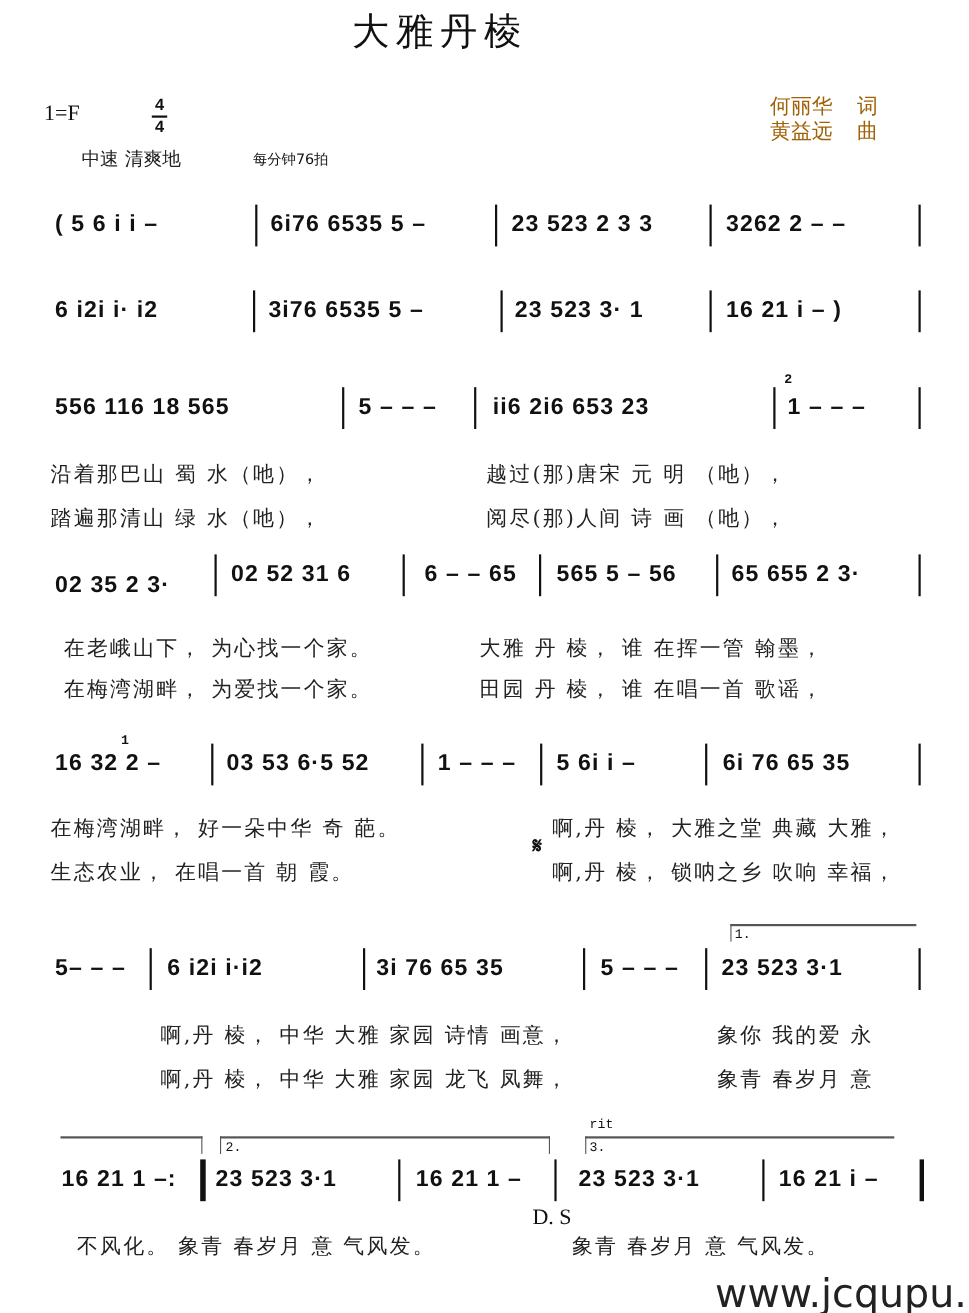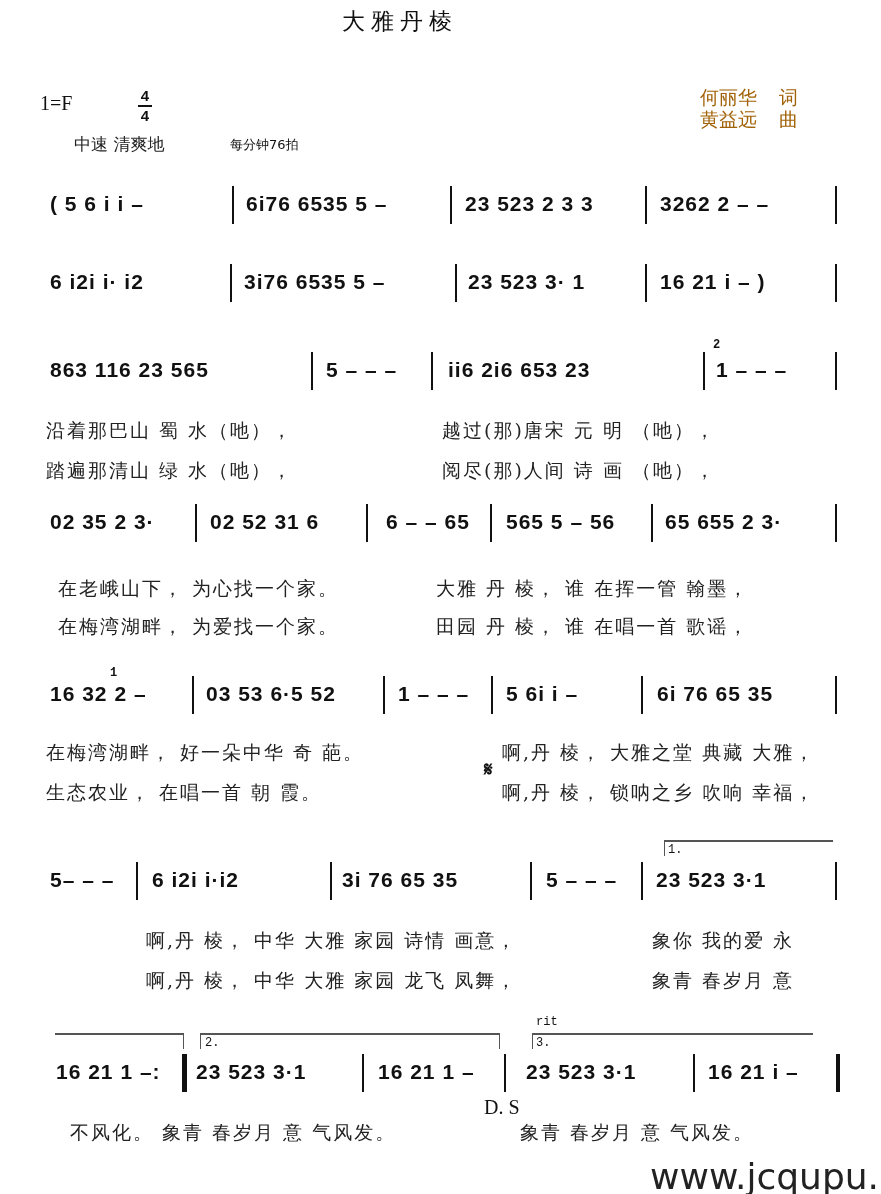--- a/index.html
+++ b/index.html
@@ -1,18 +1,18 @@
 <!DOCTYPE html>
 <html><head>
 <meta charset="utf-8">
 <style>
   html, body { margin: 0; padding: 0; background: #ffffff; }
   body { width: 881px; height: 1194px; position: relative; overflow: hidden; color: #111; font-family: "Liberation Sans", "DejaVu Sans", sans-serif; }
   .abs { position: absolute; white-space: nowrap; }
-  .title { left: 0; width: 800px; top: 6px; text-align: center; font-size: 23px; letter-spacing: 6px; font-family: "DejaVu Sans", sans-serif; }
+  .title { left: 0; width: 800px; top: 6px; text-align: center; font-size: 34px; letter-spacing: 6px; font-family: "DejaVu Sans", sans-serif; }
   .key { left: 40px; top: 92px; font-size: 20px; font-family: "Liberation Serif", serif; }
   .meter { left: 138px; top: 88px; font-size: 15px; font-weight: bold; text-align: center; line-height: 16px; }
   .meter .line { border-top: 2px solid #111; width: 14px; margin: 1px auto; }
   .tempo { left: 74px; top: 133px; font-size: 17px; font-family: "DejaVu Sans", sans-serif; color: #222; }
   .bpm { left: 230px; top: 136px; font-size: 13px; font-family: "DejaVu Sans", sans-serif; }
   .credits { left: 700px; top: 86px; font-size: 19px; line-height: 22px; font-family: "DejaVu Sans", sans-serif; color: #a16207; }
   .credits span.role { margin-left: 22px; }
   .staff { left: 0; width: 881px; height: 40px; }
   .notes { font-size: 21px; font-weight: bold; letter-spacing: 1px; font-family: "Liberation Sans", sans-serif; }
   .bar { position: absolute; width: 2px; background: #111; height: 38px; }
@@ -59,37 +59,37 @@
   <span class="abs notes" style="left:244px;top:6px">3i76 6535 5  –</span>
   <span class="abs notes" style="left:468px;top:6px">23 523 3·  1</span>
   <span class="abs notes" style="left:660px;top:6px">16 21 i  – )</span>
   <div class="bar" style="left:230px;top:0"></div>
   <div class="bar" style="left:455px;top:0"></div>
   <div class="bar" style="left:645px;top:0"></div>
   <div class="bar" style="left:835px;top:0"></div>
 </div>
 
 <div class="abs staff" style="top:352px">
-  <span class="abs notes" style="left:50px;top:6px">863 116 23 565</span>
+  <span class="abs notes" style="left:50px;top:6px">556 116 18 565</span>
   <span class="abs notes" style="left:326px;top:6px">5 – – –</span>
   <span class="abs notes" style="left:448px;top:6px">ii6 2i6 653 23</span>
   <span class="abs notes" style="left:716px;top:6px">1 – – –</span>
   <span class="abs small" style="left:713px;top:-14px;font-weight:bold">2</span>
   <div class="bar" style="left:311px;top:0"></div>
   <div class="bar" style="left:431px;top:0"></div>
   <div class="bar" style="left:703px;top:0"></div>
   <div class="bar" style="left:835px;top:0"></div>
 </div>
 <div class="abs lyric" style="left:46px;top:418px">沿着那巴山  蜀  水（吔），</div>
 <div class="abs lyric" style="left:442px;top:418px">越过(那)唐宋  元   明   （吔），</div>
 <div class="abs lyric" style="left:46px;top:458px">踏遍那清山  绿  水（吔），</div>
 <div class="abs lyric" style="left:442px;top:458px">阅尽(那)人间  诗   画   （吔），</div>
 
 <div class="abs staff" style="top:504px">
-  <span class="abs notes" style="left:50px;top:6px">02 35 2 3·</span>
+  <span class="abs notes" style="left:50px;top:16px">02 35 2 3·</span>
   <span class="abs notes" style="left:210px;top:6px">02 52 31 6</span>
   <span class="abs notes" style="left:386px;top:6px">6 – – 65</span>
   <span class="abs notes" style="left:506px;top:6px">565 5 – 56</span>
   <span class="abs notes" style="left:665px;top:6px">65 655 2 3·</span>
   <div class="bar" style="left:195px;top:0"></div>
   <div class="bar" style="left:366px;top:0"></div>
   <div class="bar" style="left:490px;top:0"></div>
   <div class="bar" style="left:651px;top:0"></div>
   <div class="bar" style="left:835px;top:0"></div>
 </div>

